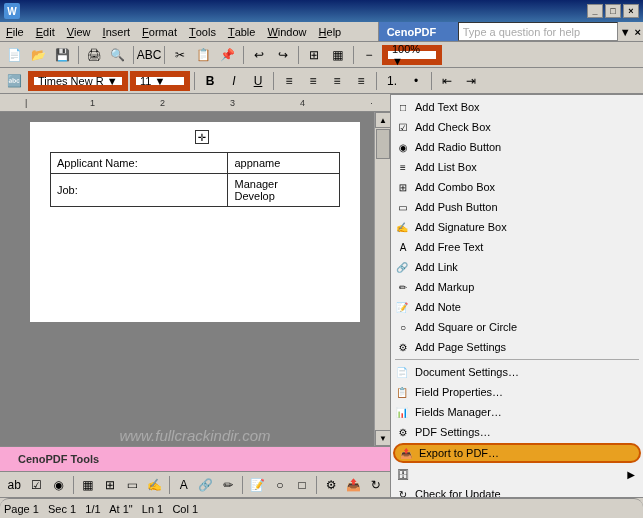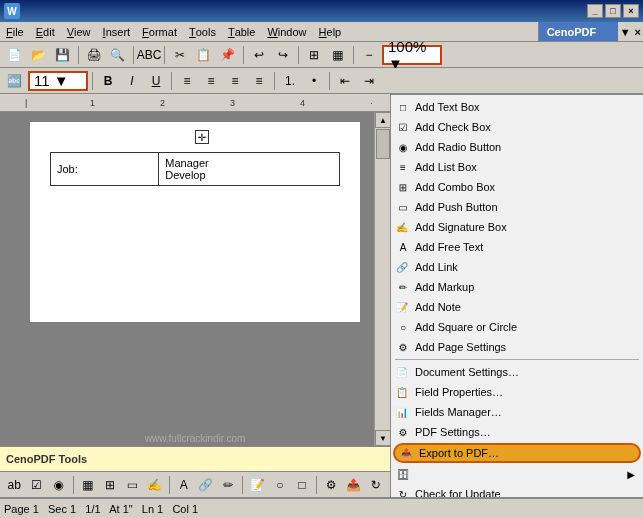--- a/index.html
+++ b/index.html
@@ -44,23 +44,23 @@
       border-bottom: 1px solid #888;
       gap: 2px;
     }
     .tb-btn {
       width: 22px; height: 22px; background: #d4d0c8;
       border: 1px solid transparent; display: flex; align-items: center; justify-content: center;
       cursor: pointer; font-size: 12px;
     }
     .tb-sep { width: 1px; height: 18px; background: #888; margin: 0 2px; }
     .tb-dropdown {
-      height: 20px; background: white; border: 2px solid #c2410c;
+      height: 20px; background: white; border: 6px solid #c2410c;
       display: flex; align-items: center; padding: 0 4px; cursor: pointer;
-      font-size: 15px; min-width: 60px;
+      font-size: 11px; min-width: 60px;
     }
 
     
     .ruler {
       background: #d4d0c8;
       height: 18px;
       border-bottom: 1px solid #888;
       position: relative;
       display: flex;
       align-items: center;
@@ -98,23 +98,24 @@
       align-items: center;
       justify-content: center;
       font-size: 10px;
       cursor: move;
     }
     .watermark {
       position: absolute;
       bottom: 2px;
       left: 50%;
       transform: translateX(-50%);
-      font-size: 10px;
+      font-size: 15px;
       color: #aaa;
       white-space: nowrap;
+      font-style: italic;
     }
 
     
     .dropdown-panel {
       position: absolute;
       left: 390px;
       top: 0;
       width: 253px;
       background: #f0f0f0;
       border: 1px solid #888;
@@ -148,25 +149,25 @@
       font-size: 10px;
     }
     .menu-divider {
       height: 1px;
       background: #aaa;
       margin: 2px 4px;
     }
 
     
     .cenopdf-bar {
-      background: #fef9c3;
+      background: #f9a8d4;
       height: 26px;
       display: flex;
       align-items: center;
-      padding: 2px 0;
+      padding: 2px 12px;
       border-top: 1px solid #888;
       border-bottom: 1px solid #888;
     }
     .cenopdf-label {
       font-size: 11px;
       font-weight: bold;
       color: #333;
       padding: 0 6px;
     }
 
@@ -187,20 +188,21 @@
       height: 20px;
       display: flex;
       align-items: center;
       padding: 0 4px;
       border-top: 1px solid #888;
       font-size: 11px;
       position: absolute;
       bottom: 0;
       left: 0;
       right: 0;
+      border-radius: 9px;
     }
 
     
     .app-window {
       width: 643px;
       height: 518px;
       overflow: hidden;
       position: relative;
       background: #d4d0c8;
     }
@@ -287,20 +289,23 @@
         <div class="menu-item"><u>I</u>nsert</div>
         <div class="menu-item"><u>F</u>ormat</div>
         <div class="menu-item"><u>T</u>ools</div>
         <div class="menu-item"><u>T</u>able</div>
         <div class="menu-item"><u>W</u>indow</div>
         <div class="menu-item"><u>H</u>elp</div>
       </div>
       <div style="display:flex; align-items:center; background:#4a78c0; color:white; padding:0 8px; font-size:11px; font-weight:bold; border-left:1px solid #888; min-width:80px;margin-left:8px;">
         <span>CenoPDF</span>
       </div>
+      <div style="display:flex; align-items:center; background:white; border:1px inset #888; padding:0 4px; font-size:11px; color:#aaa; min-width:160px;">
+        <span>Type a question for help</span>
+      </div>
       <div style="display:flex; align-items:center; padding:0 2px; cursor:pointer;">▼</div>
       <div style="display:flex; align-items:center; padding:0 2px; cursor:pointer; font-weight:bold;">×</div>
     </div>
 
     <div class="toolbar-row">
       <div class="tb-btn">📄</div>
       <div class="tb-btn">📂</div>
       <div class="tb-btn">💾</div>
       <div class="tb-sep"></div>
       <div class="tb-btn">🖨</div>
@@ -317,20 +322,21 @@
       <div class="tb-sep"></div>
       <div class="tb-btn">⊞</div>
       <div class="tb-btn">▦</div>
       <div class="tb-sep"></div>
       <div class="tb-btn">−</div>
       <div class="tb-dropdown" style="width:50px;">100% ▼</div>
     </div>
 
     <div class="toolbar-row">
       <div class="tb-btn">🔤</div>
+      <div class="tb-dropdown" style="width:100px;">Times New R ▼</div>
       <div class="tb-dropdown" style="width:36px;">11 ▼</div>
       <div class="tb-sep"></div>
       <div class="tb-btn">
           <b>B</b>
         </div>
       <div class="tb-btn">
           <i>I</i>
         </div>
       <div class="tb-btn">
           <u>U</u>
@@ -359,20 +365,24 @@
           <span style="position:absolute; left:230px;">3</span>
           <span style="position:absolute; left:300px;">4</span>
           <span style="position:absolute; left:370px;">·</span>
         </div>
 
         <div class="doc-scroll-area" style="position:relative;">
           <div class="doc-paper">
             <div class="move-handle">✛</div>
             <table class="doc-table">
               <tbody>
+                  <tr>
+                <td>Applicant Name:</td>
+                <td>appname</td>
+              </tr>
               <tr>
                 <td>Job:</td>
                 <td>Manager<br>Develop</td>
               </tr>
             </tbody>
               </table>
           </div>
           <div class="watermark">www.fullcrackindir.com</div>
 
           <div class="vscroll" style="width:16px; right:0; top:0; height:100%; position:absolute; background:#d4d0c8; border-left:1px solid #999; display:flex; flex-direction:column;">

